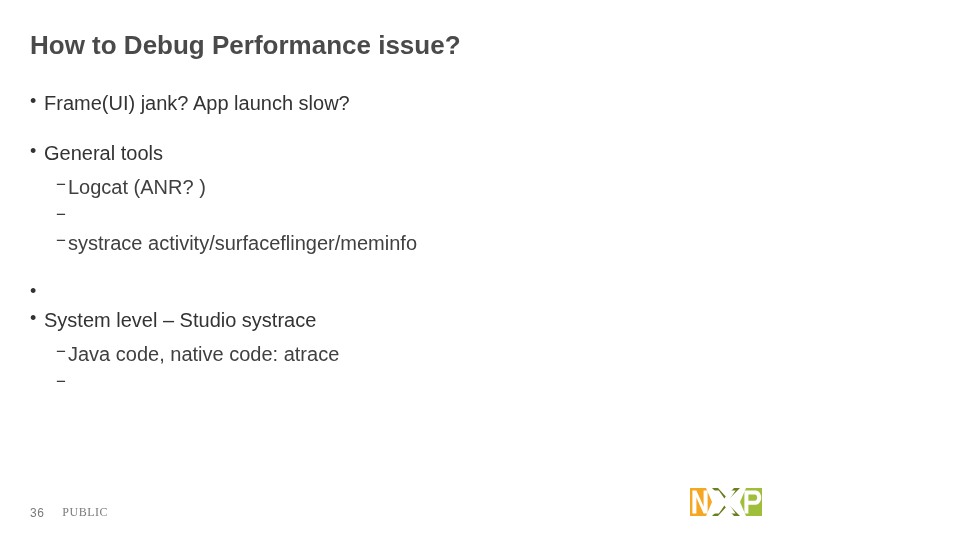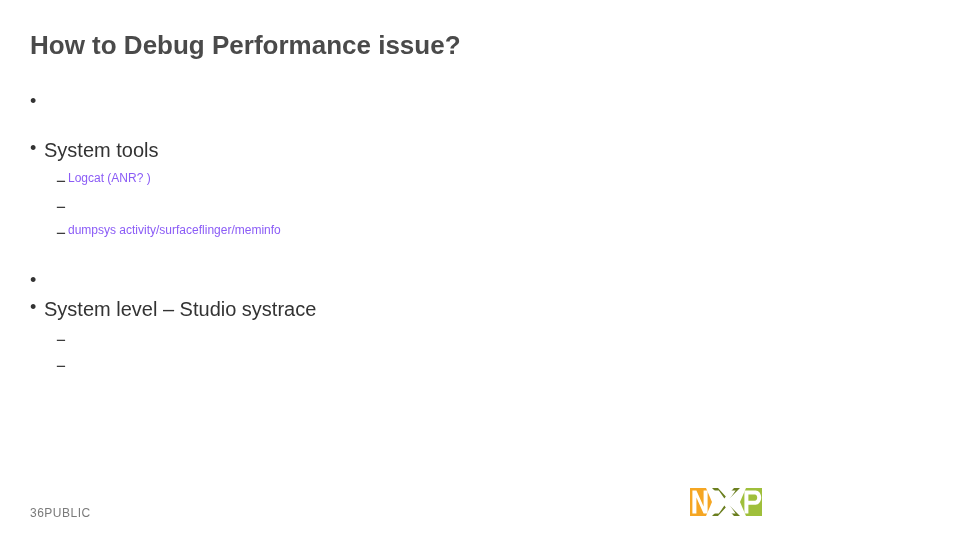--- a/index.html
+++ b/index.html
@@ -8,75 +8,77 @@
   .title { font-size: 26px; font-weight: bold; color: #4a4a4a; margin-bottom: 28px; }
   .content { font-size: 18px; line-height: 1.4; }
   ul.top { list-style: none; }
   ul.top > li { margin-bottom: 22px; }
   ul.top > li > .row { display: flex; align-items: flex-start; }
   ul.top > li .dot { width: 14px; flex: 0 0 14px; font-size: 18px; line-height: 1.4; color: #333; }
   ul.top > li .txt { font-size: 20px; color: #333; }
   ul.sub { list-style: none; margin-top: 6px; margin-left: 26px; }
   ul.sub > li { display: flex; align-items: flex-start; margin-bottom: 2px; }
   ul.sub > li .dash { width: 12px; flex: 0 0 12px; font-size: 17px; color: #333; }
-  ul.sub > li .stxt { font-size: 12px; color: #8b5cf6; }
-  .footer { position: absolute; left: 30px; bottom: 20px; display: flex; align-items: center; font-size: 12px; color: #7a7a7a; }
+  ul.sub > li .stxt { font-size: 20px; color: #404040; }
+  .footer { position: absolute; left: 30px; bottom: 20px; display: flex; align-items: center; gap: 18px; font-size: 12px; color: #7a7a7a; }
   .pagenum { letter-spacing: 0.5px; }
-  .public { letter-spacing: 0.5px; }
+  .public { letter-spacing: 0.5px; font-family: Liberation Serif, serif; }
   .logo { position: absolute; right: 28px; bottom: 18px; width: 72px; height: 40px; }
 </style>
 </head>
 <body>
 
 <div class="slide">
   <h1 class="title">How to Debug Performance issue?</h1>
 
   <div class="content">
     <ul class="top">
 
       <li>
         <div class="row">
           <span class="dot">•</span>
+          <span class="txt">Frame(UI) jank? App launch slow?</span>
         </div>
       </li>
 
       <li>
         <div class="row">
           <span class="dot">•</span>
-          <span class="txt">System tools</span>
+          <span class="txt">General tools</span>
         </div>
         <ul class="sub">
           <li>
             <span class="dash">−</span>
             <span class="stxt">Logcat (ANR? )</span>
           </li>
           <li>
             <span class="dash">−</span>
           </li>
           <li>
             <span class="dash">−</span>
-            <span class="stxt">dumpsys activity/surfaceflinger/meminfo</span>
+            <span class="stxt">systrace activity/surfaceflinger/meminfo</span>
           </li>
         </ul>
       </li>
 
       <li class="tightgroup" style="margin-bottom:2px;">
         <div class="row">
           <span class="dot">•</span>
         </div>
       </li>
 
       <li>
         <div class="row">
           <span class="dot">•</span>
           <span class="txt">System level – Studio systrace</span>
         </div>
         <ul class="sub">
           <li>
             <span class="dash">−</span>
+            <span class="stxt">Java code, native code: atrace</span>
           </li>
           <li>
             <span class="dash">−</span>
           </li>
         </ul>
       </li>
 
     </ul>
   </div>
 

